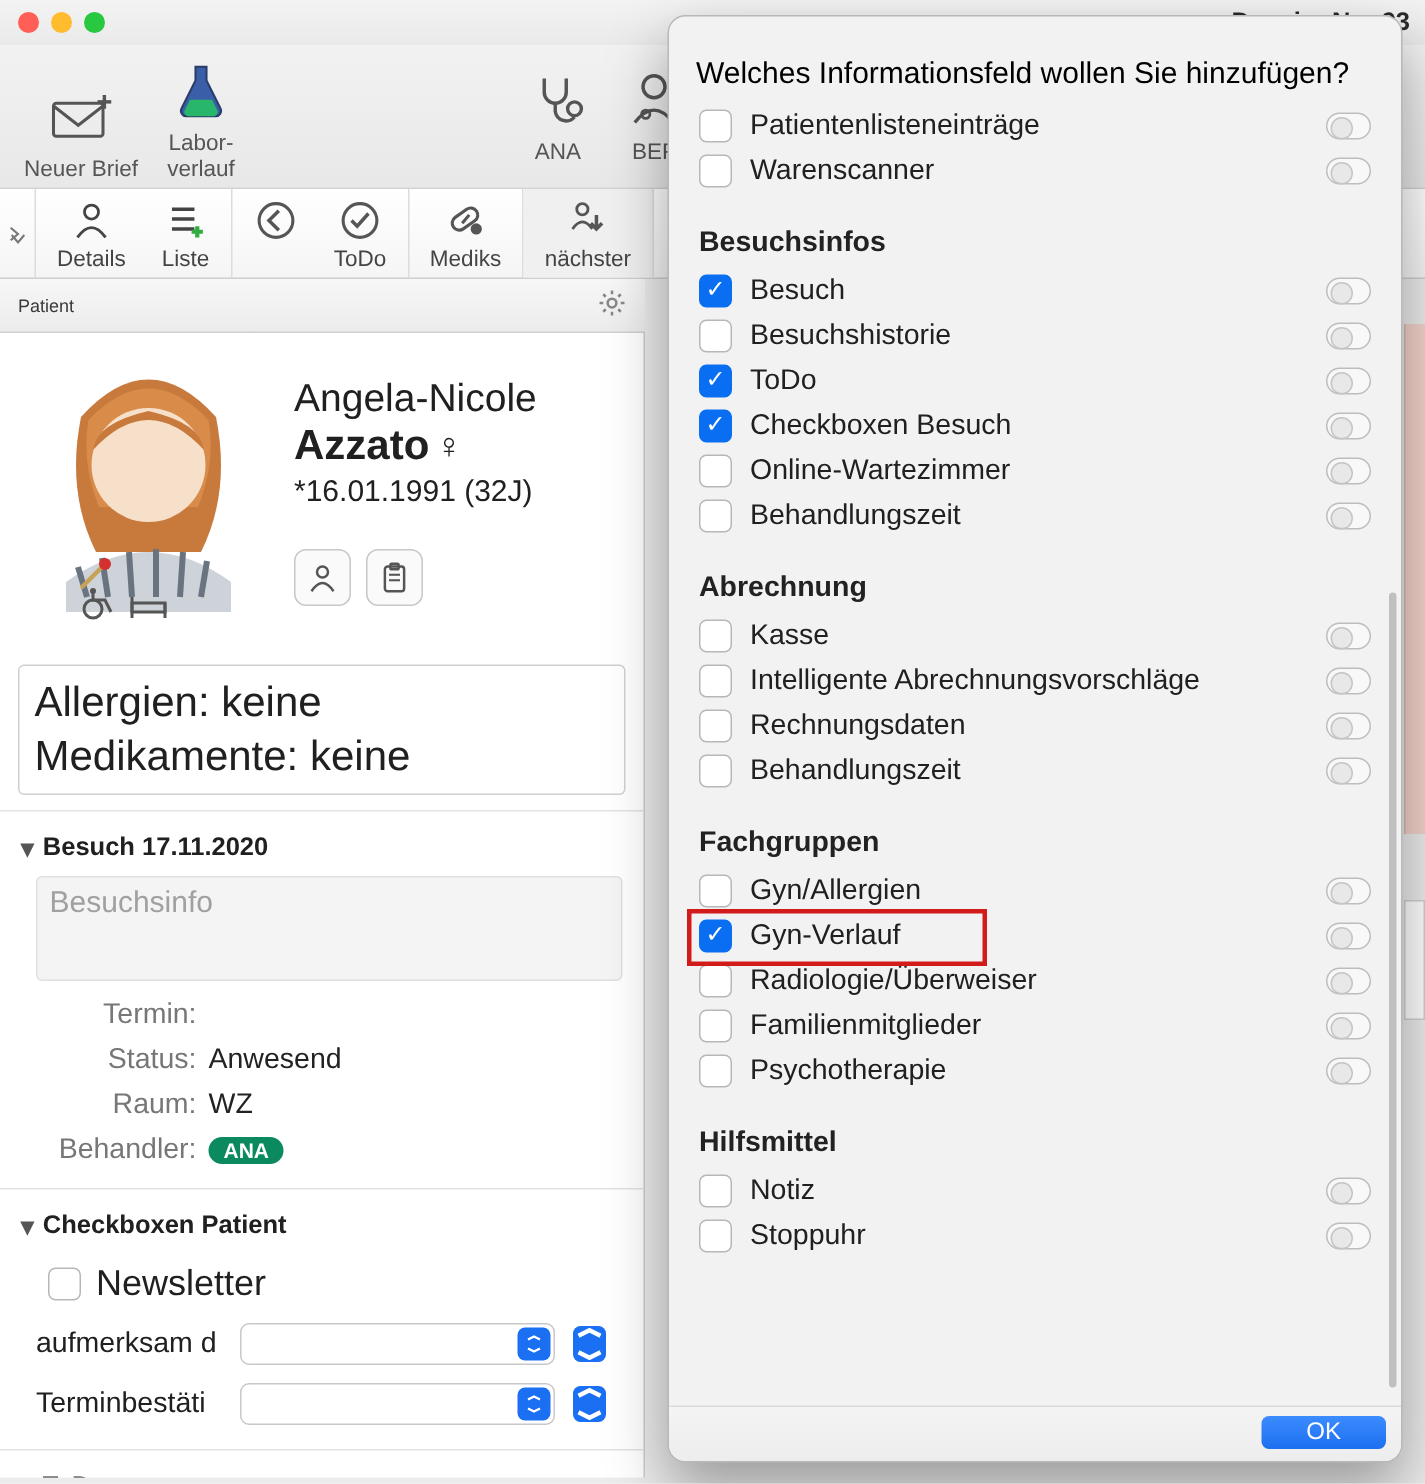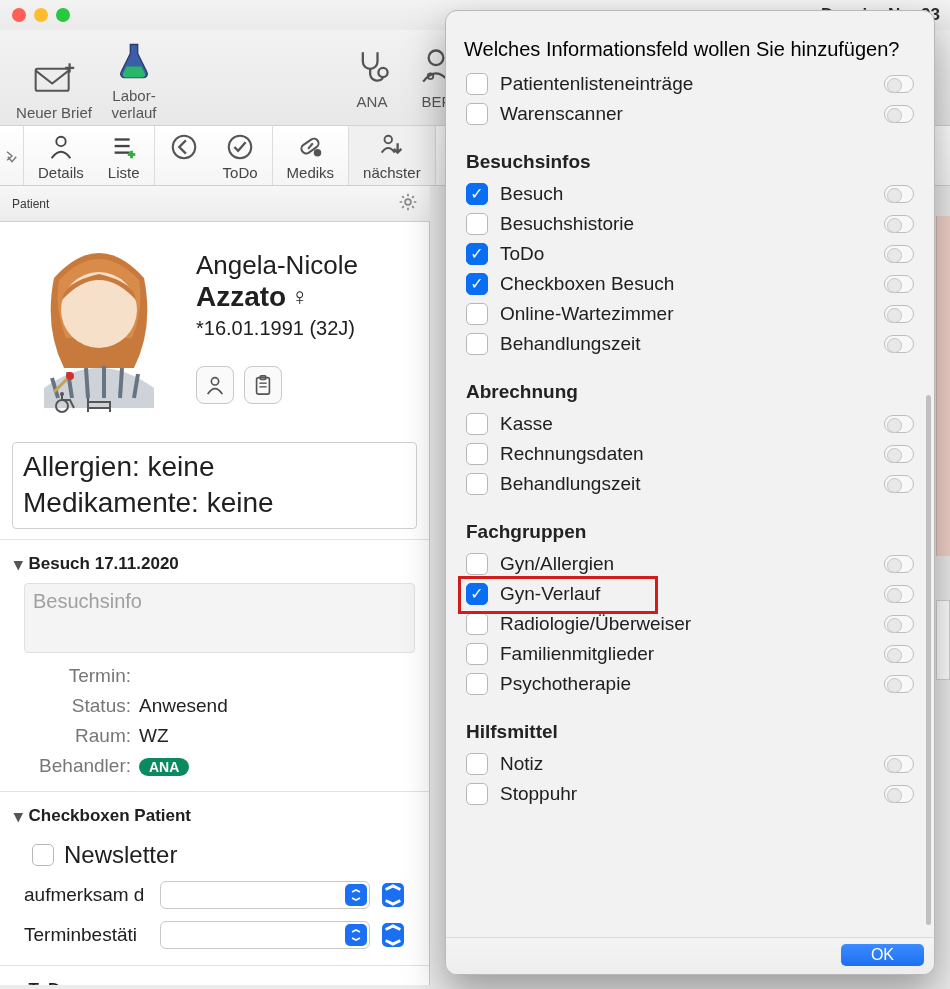--- a/index.html
+++ b/index.html
@@ -692,20 +692,25 @@
         <span class="pill"></span>
       </div>
       <div class="field-group-title">Abrechnung</div>
       <div class="field-row">
         <span class="cb"></span>
         <span class="flabel">Kasse</span>
         <span class="pill"></span>
       </div>
       <div class="field-row">
         <span class="cb"></span>
+        <span class="flabel">Intelligente Abrechnungsvorschläge</span>
+        <span class="pill"></span>
+      </div>
+      <div class="field-row">
+        <span class="cb"></span>
         <span class="flabel">Rechnungsdaten</span>
         <span class="pill"></span>
       </div>
       <div class="field-row">
         <span class="cb"></span>
         <span class="flabel">Behandlungszeit</span>
         <span class="pill"></span>
       </div>
       <div class="field-group-title">Fachgruppen</div>
       <div class="field-row">

